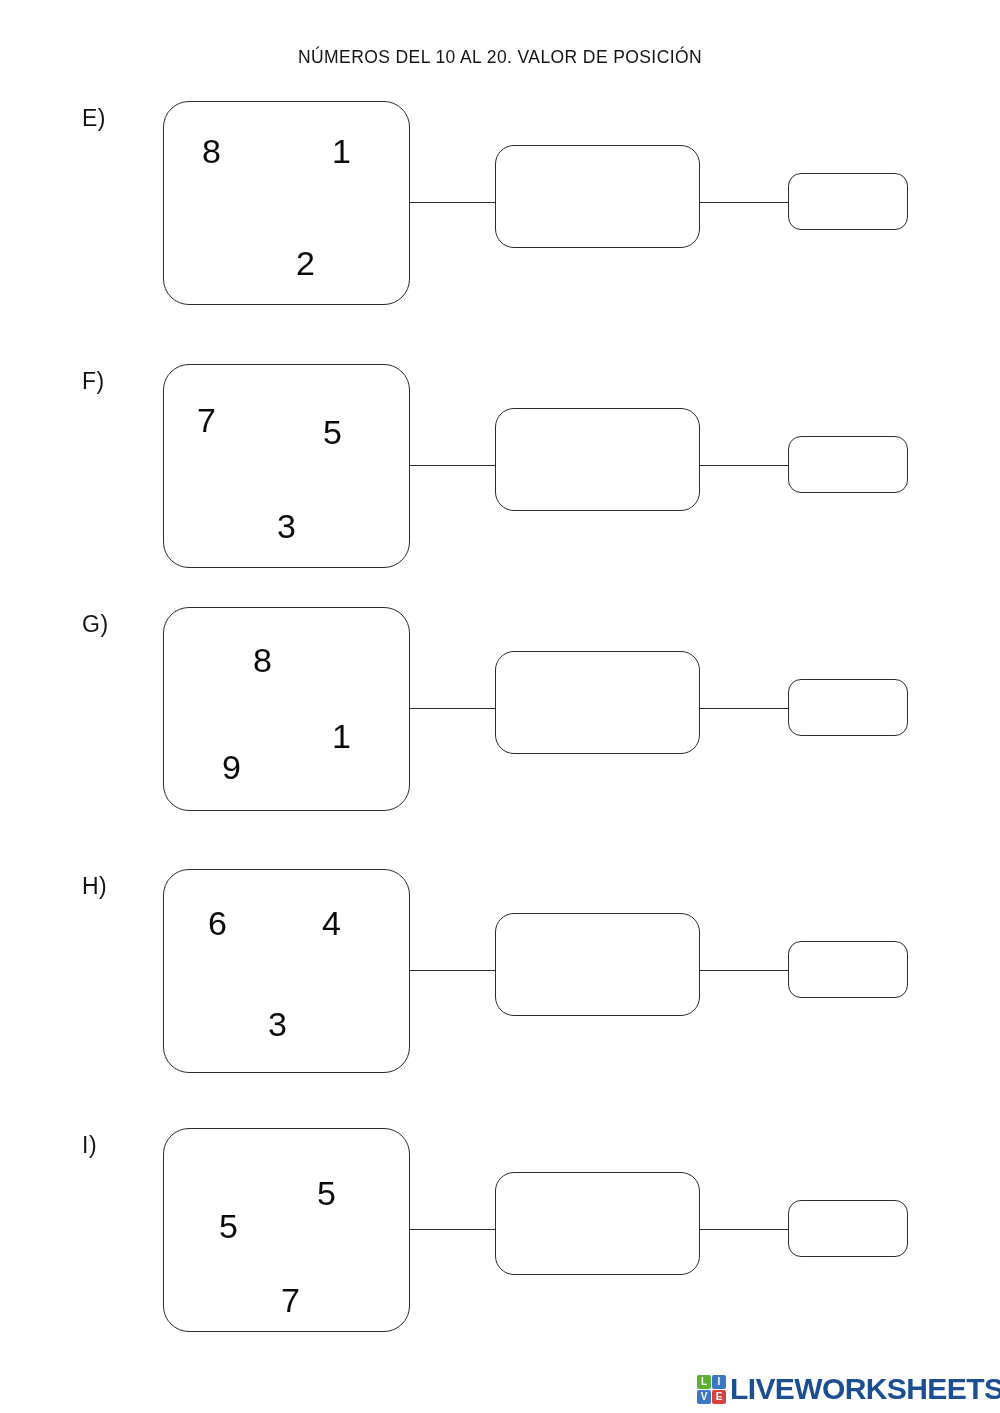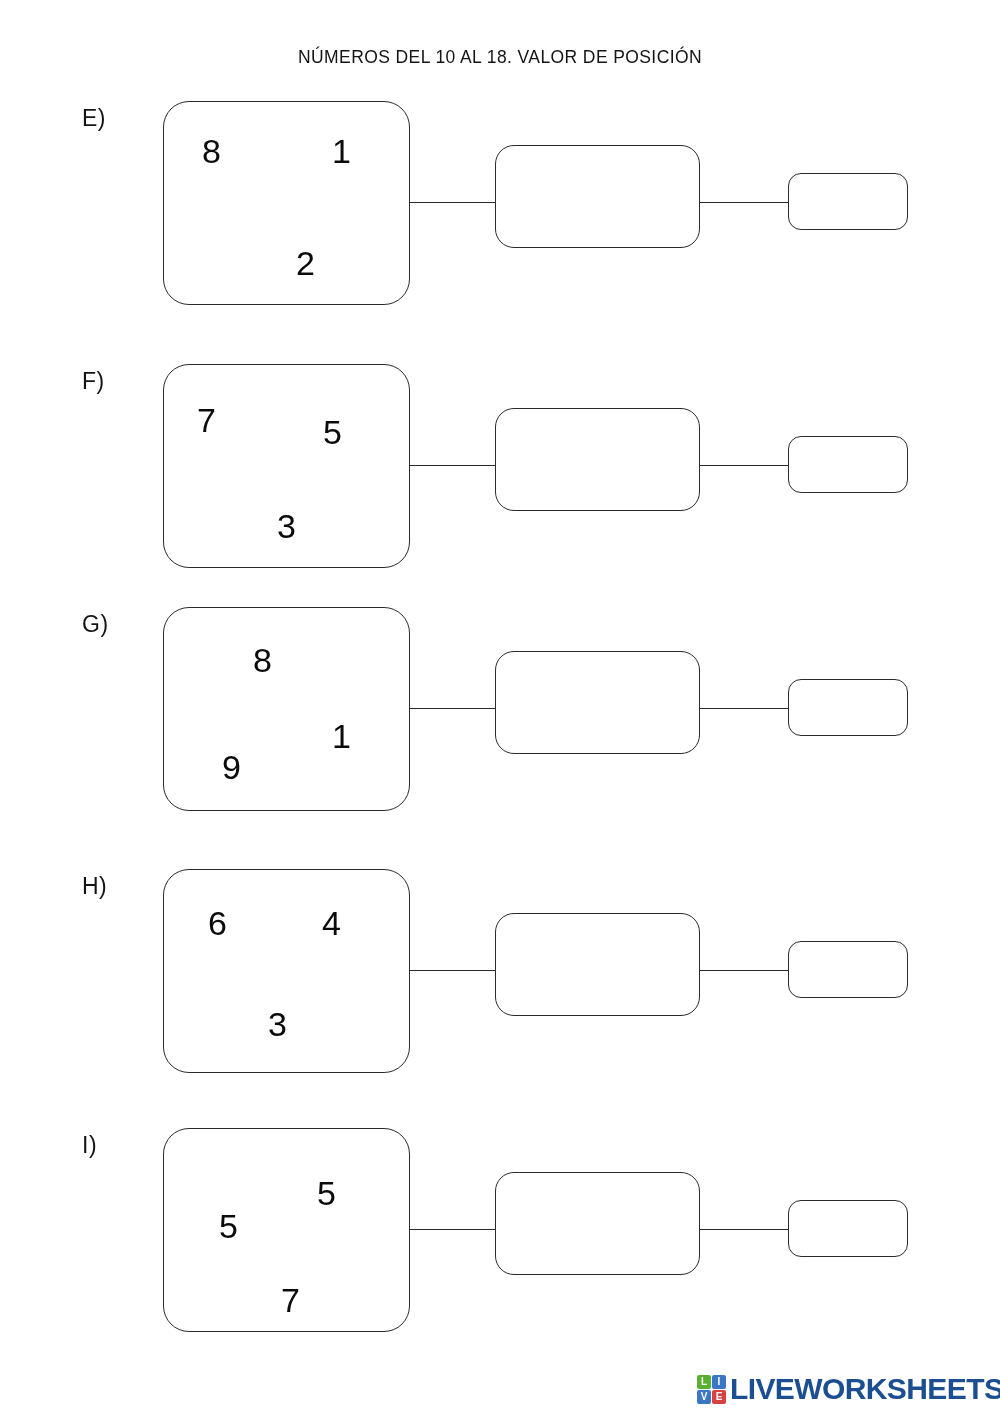--- a/index.html
+++ b/index.html
@@ -150,21 +150,21 @@
     letter-spacing: -0.6px;
     color: #1b4f91;
     line-height: 1;
   }
 </style>
 </head>
 <body>
 
 <div id="page" style="background: rgb(255, 255, 255);">
 
-  <div id="worksheet-title">NÚMEROS DEL 10 AL 18. VALOR DE POSICIÓN</div>
+  <div id="worksheet-title">NÚMEROS DEL 10 AL 20. VALOR DE POSICIÓN</div>
 
   <div id="exercise-list">
       <div class="exercise-row" style="top: 101px;">
         <div class="row-letter">E)</div>
         <div class="digit-box">
           <span class="digit" style="left: 38px; top: 32px;">8</span>
           <span class="digit" style="left: 168px; top: 32px;">1</span>
           <span class="digit" style="left: 132px; top: 144px;">2</span>
         </div>
         <div class="connector-a"></div>

